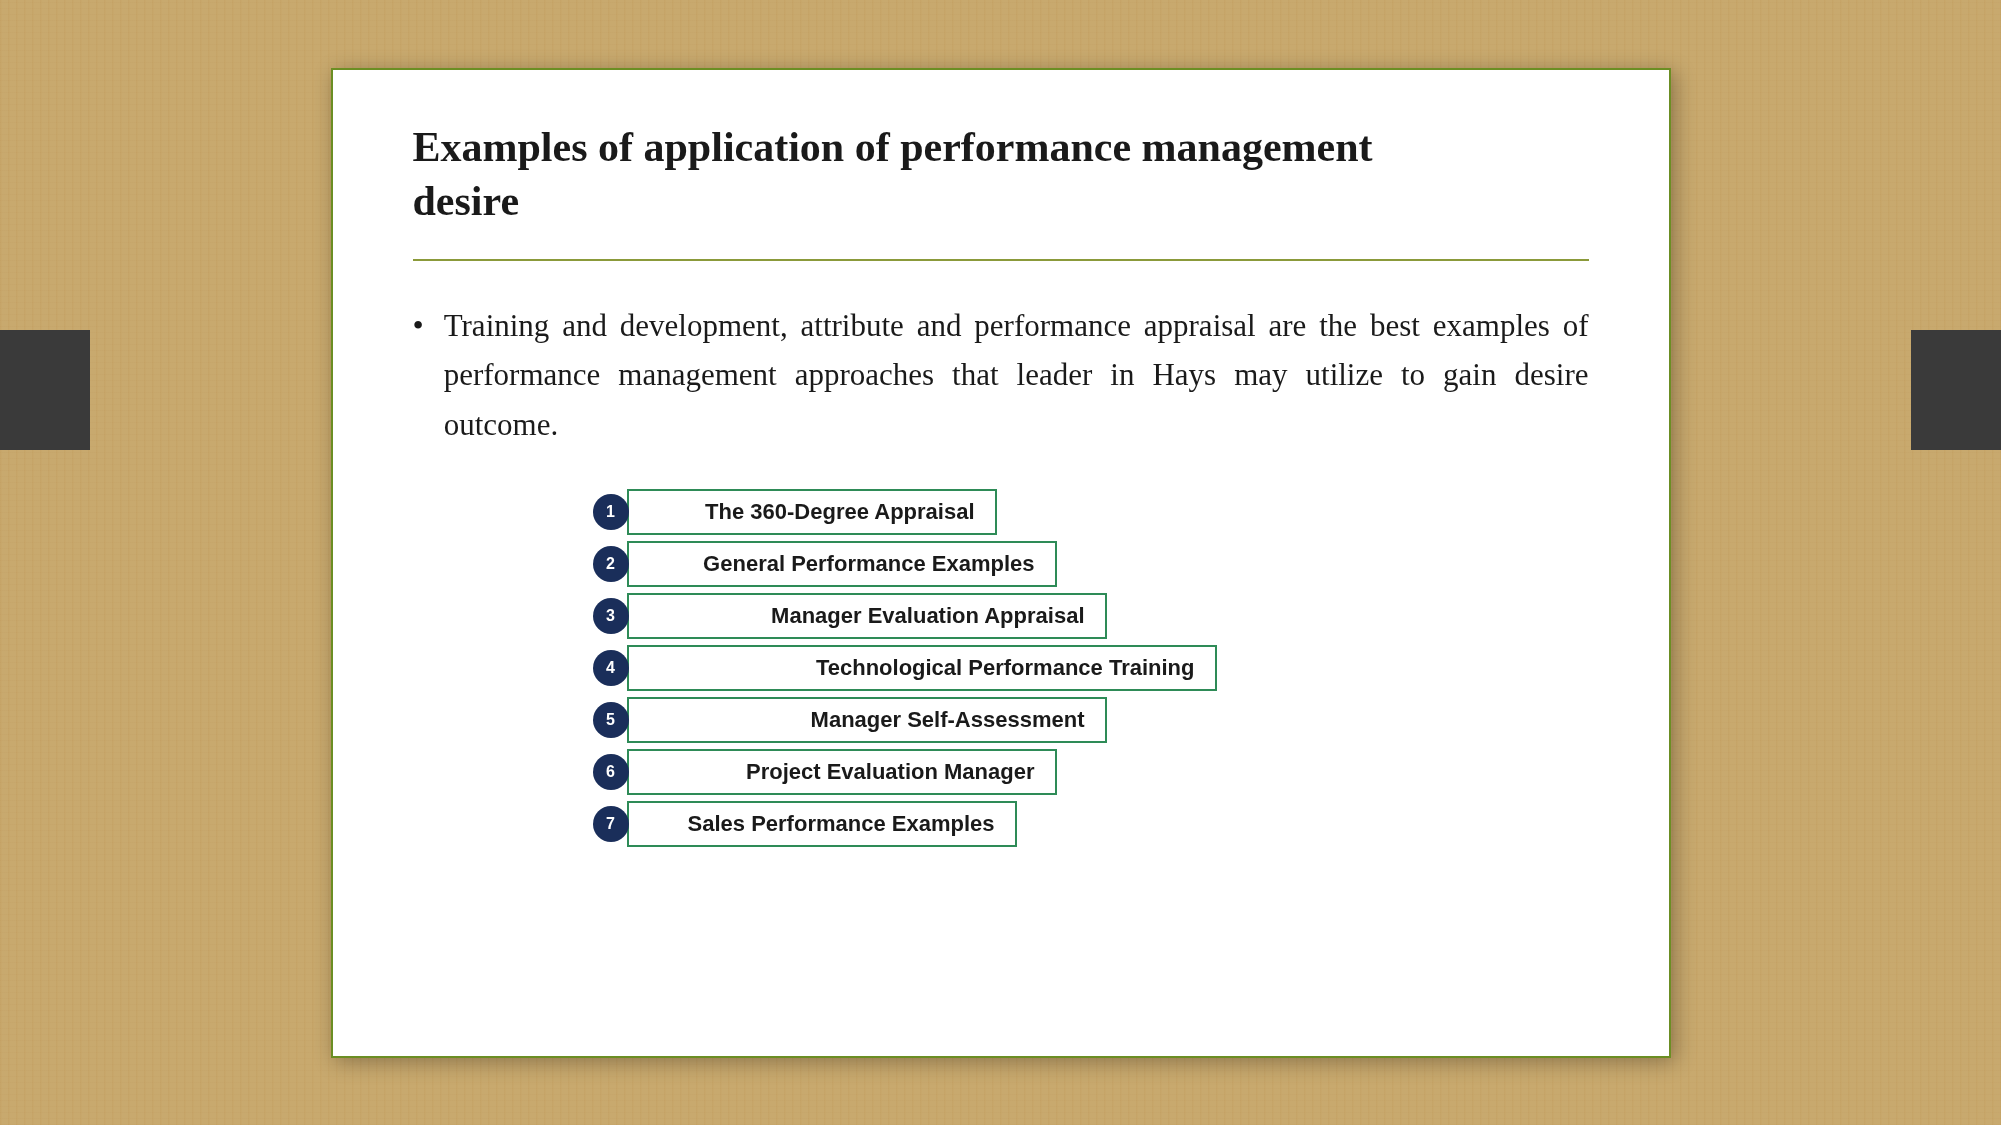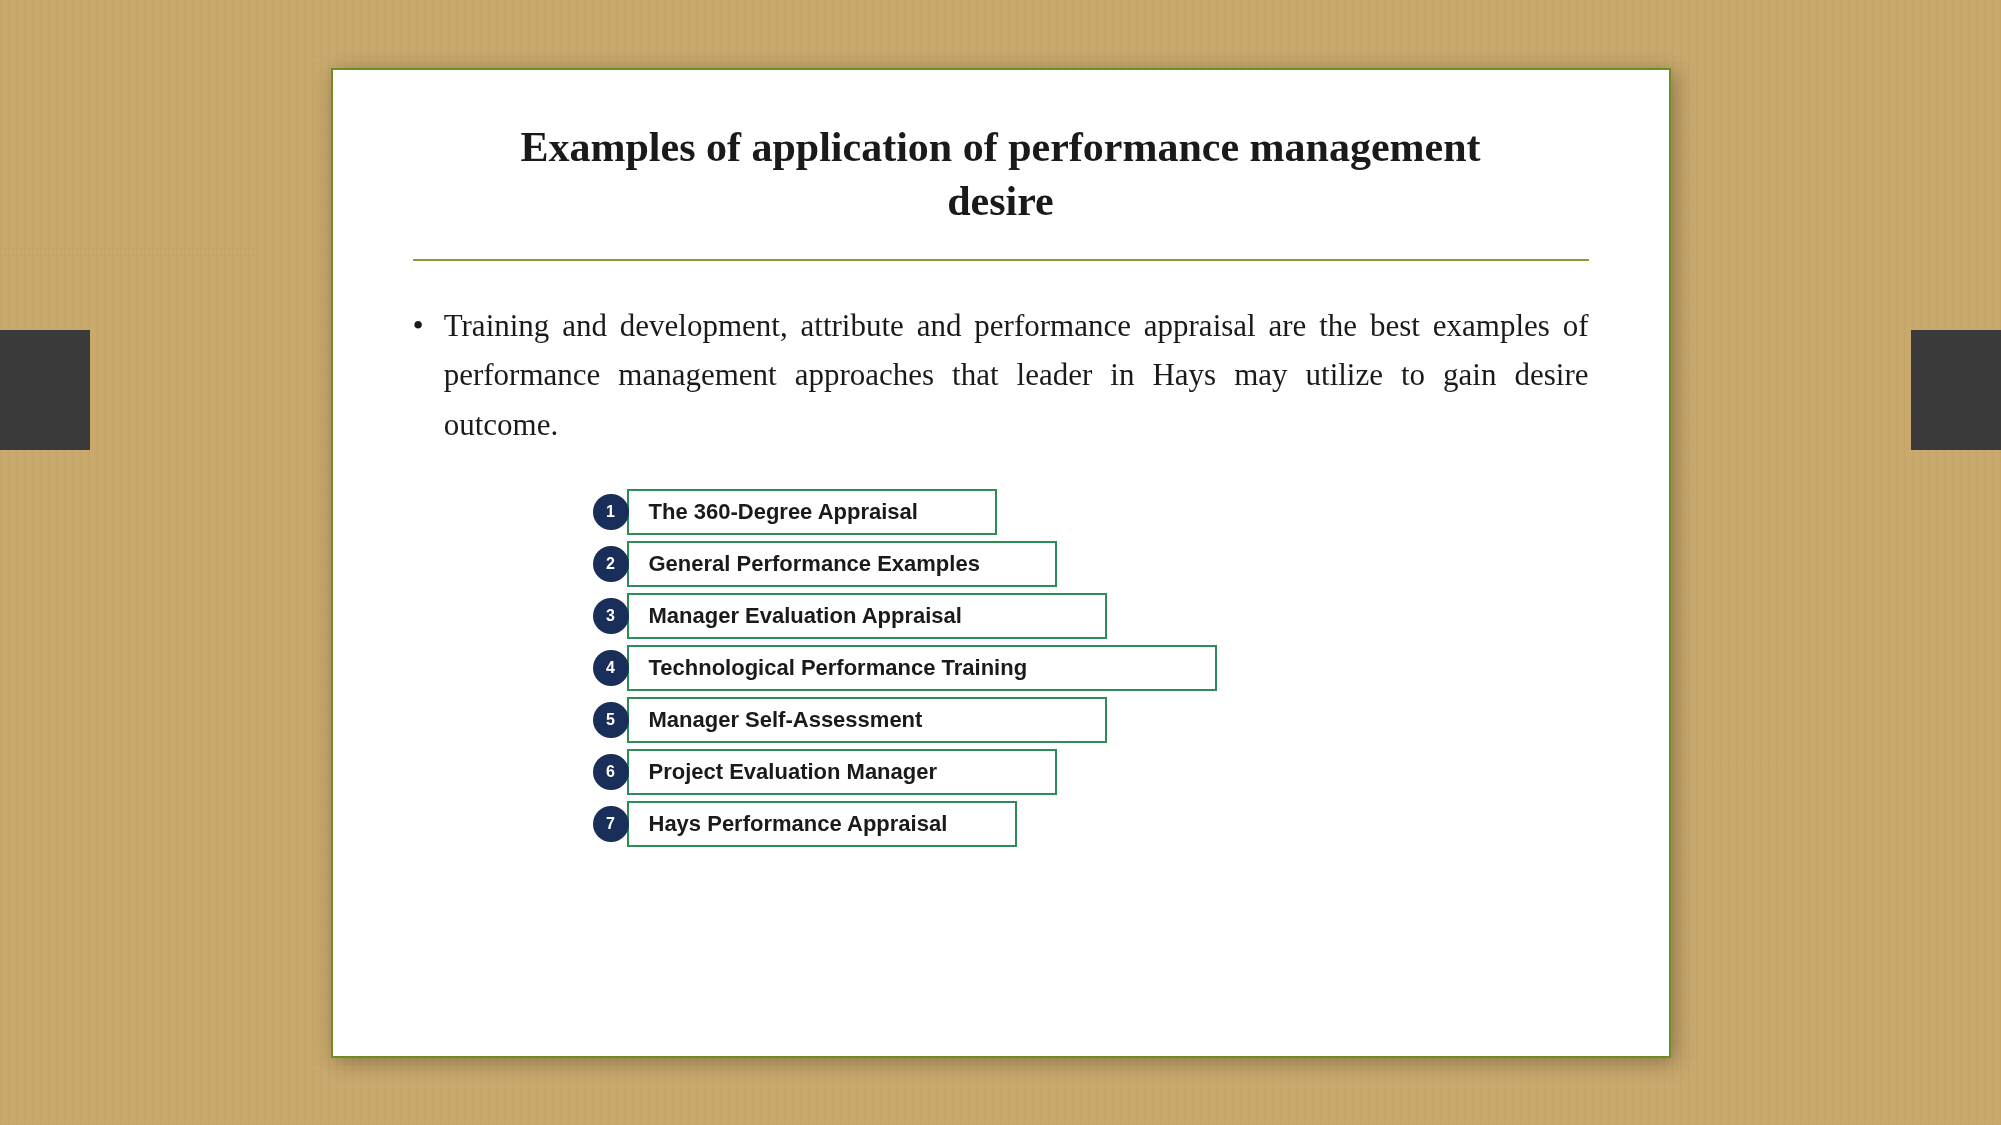--- a/index.html
+++ b/index.html
@@ -56,21 +56,21 @@
       background: #ffffff;
       border: 2px solid #6b8e23;
       position: relative;
       display: flex;
       flex-direction: column;
       padding: 50px 80px 40px 80px;
       box-shadow: 4px 4px 20px rgba(0,0,0,0.3);
     }
 
     .slide-title {
-      text-align: center;
+      text-align: left;
       font-size: 42px;
       font-weight: bold;
       color: #1a1a1a;
       line-height: 1.3;
       margin-bottom: 30px;
       font-family: 'Times New Roman', Times, serif;
     }
 
     .divider {
       width: 100%;
@@ -136,20 +136,21 @@
     .item-box {
       border: 2.5px solid #2e8b57;
       padding: 8px 20px;
       font-size: 22px;
       font-weight: bold;
       color: #1a1a1a;
       font-family: Arial, sans-serif;
       background: #ffffff;
       margin-left: -2px;
       white-space: nowrap;
+      text-align: right;
     }
 
     
     .item-1 .item-box { width: 370px; }
     .item-2 .item-box { width: 430px; }
     .item-3 .item-box { width: 480px; }
     .item-4 .item-box { width: 590px; }
     .item-5 .item-box { width: 480px; }
     .item-6 .item-box { width: 430px; }
     .item-7 .item-box { width: 390px; }
@@ -228,19 +229,19 @@
       <div class="item-box">
         <span>Project Evaluation Manager</span>
       </div>
     </div>
 
     <div class="list-item-row item-7">
       <div class="circle-badge">
         <span>7</span>
       </div>
       <div class="item-box">
-        <span>Hays Performance Appraisal</span>
+        <span>Sales Performance Examples</span>
       </div>
     </div>
 
   </div>
 
 </div>
 
 </body></html>

